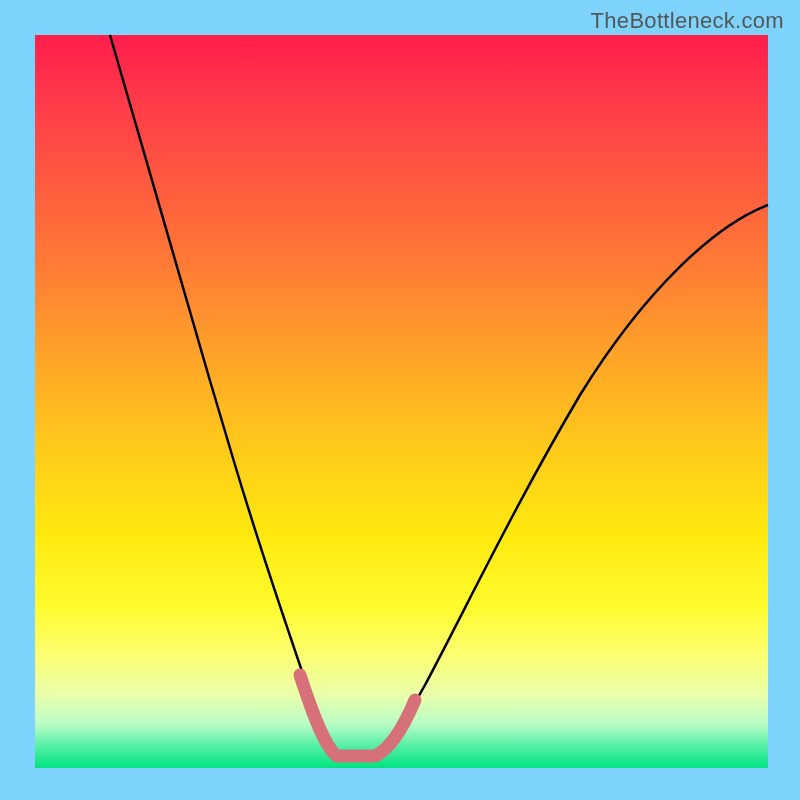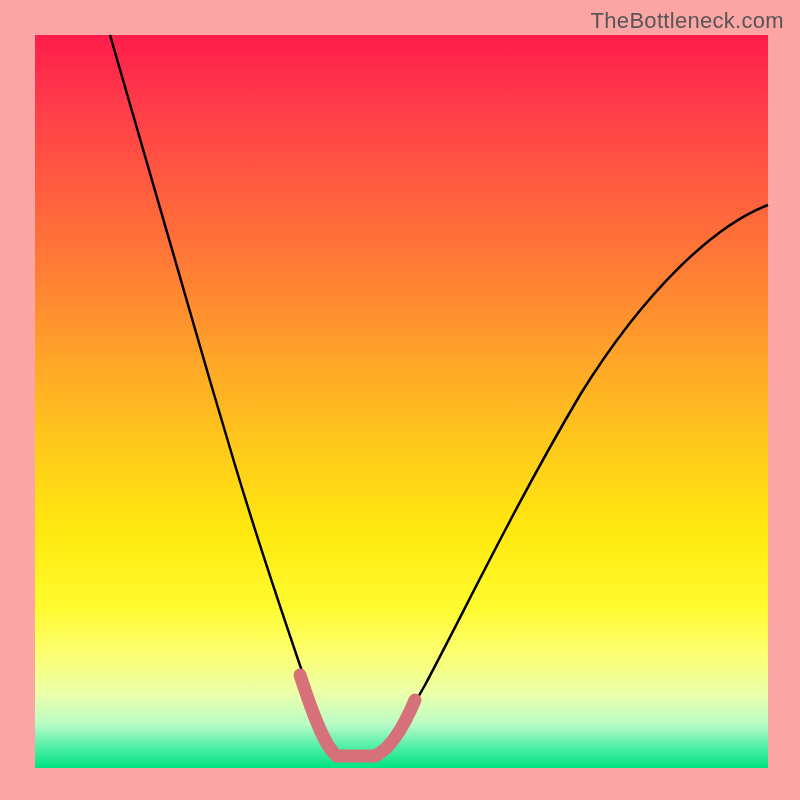--- a/index.html
+++ b/index.html
@@ -1,21 +1,21 @@
 <!DOCTYPE html>
 <html><head>
 <meta charset="utf-8">
 <style>
   * { margin: 0; padding: 0; box-sizing: border-box; }
   html, body { width: 800px; height: 800px; background: #000; overflow: hidden; }
   .frame {
     position: absolute;
     left: 0; top: 0;
     width: 800px; height: 800px;
-    background: #fca5a5;
+    background: #7dd3fc;
     padding-left: 33px;
   }
   .plot-area {
     position: absolute;
     left: 35px; top: 35px;
     width: 733px; height: 733px;
     background: linear-gradient(to bottom,
       #ff1d4b 0%,
       #ff3a4a 9%,
       #ff5a3f 20%,

